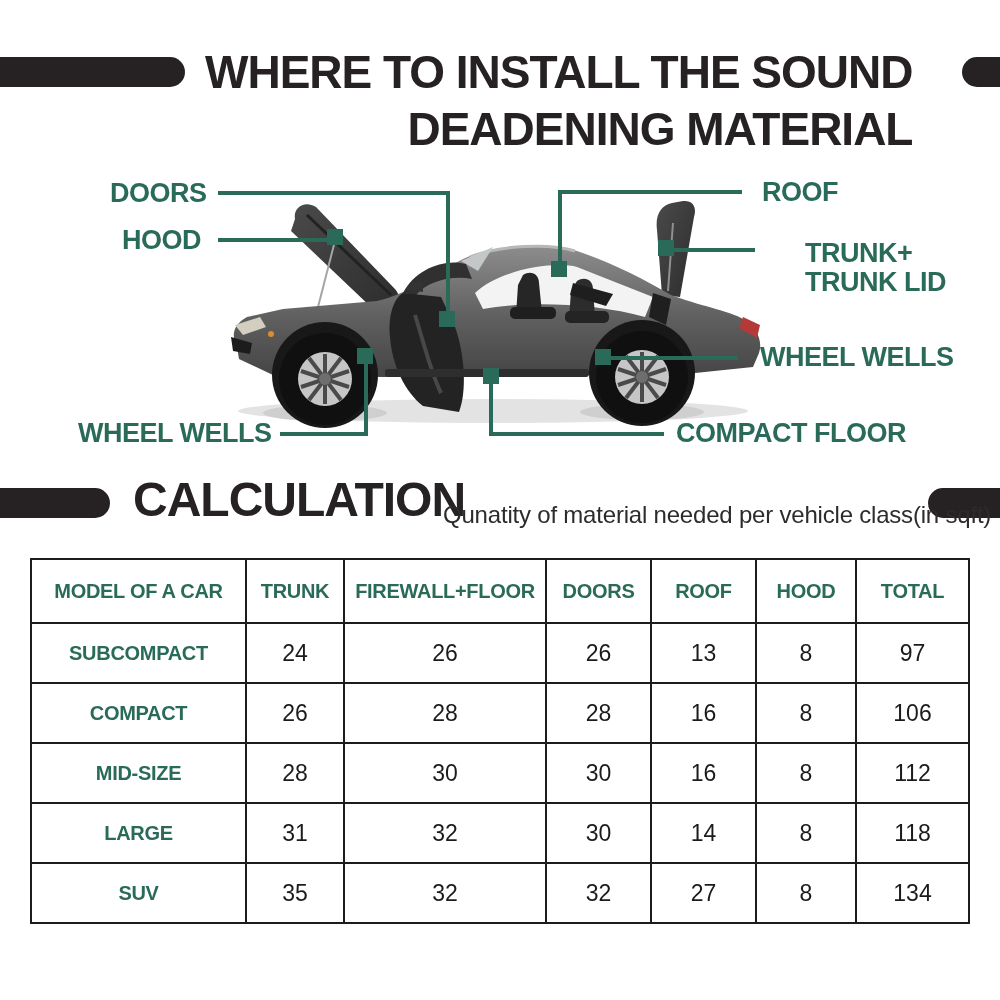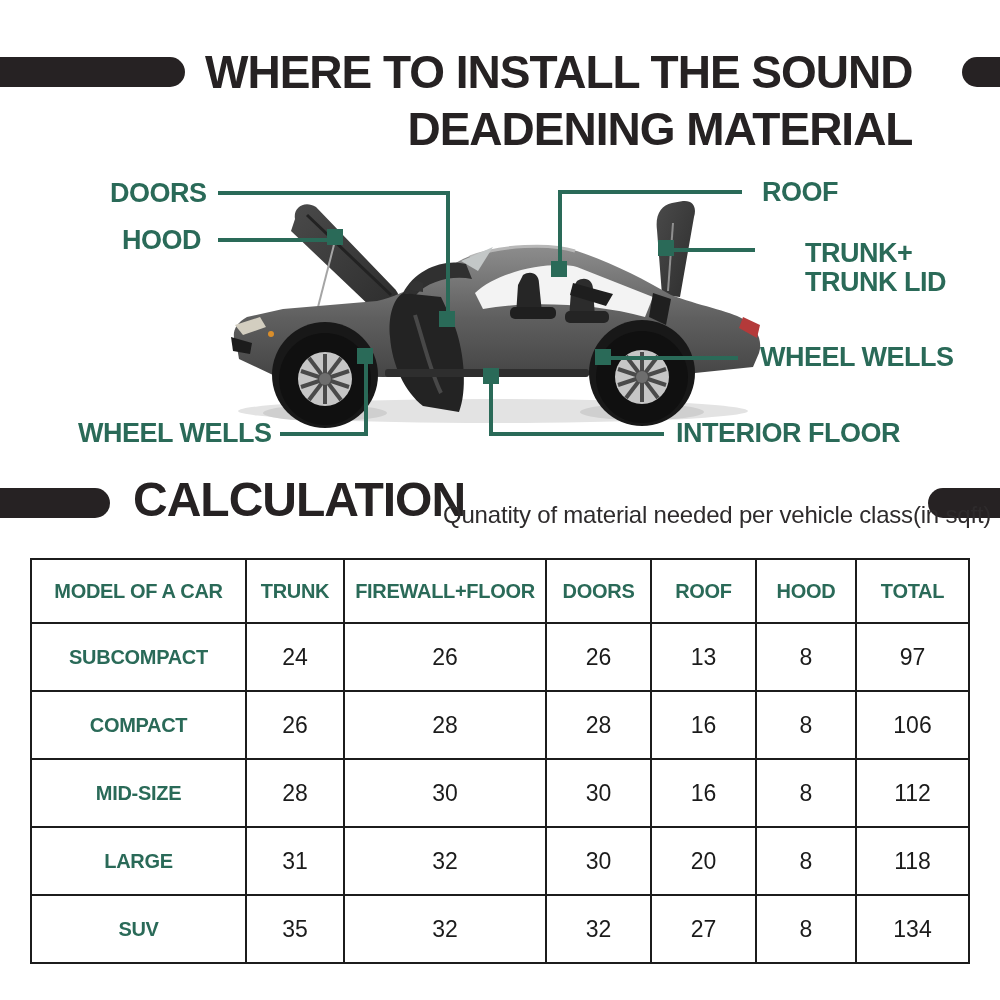--- a/index.html
+++ b/index.html
@@ -37,21 +37,21 @@
   .calc-sub{position:absolute;left:443px;top:501px;color:#2e2b2c;
     font-size:24px;letter-spacing:-0.2px;}
 
   
   table.calc{position:absolute;left:30px;top:558px;width:938px;
     border-collapse:collapse;table-layout:fixed;border-radius:30px;}
   table.calc th, table.calc td{border:2px solid var(--tbl-border);
     text-align:center;vertical-align:middle;background:#fff;}
   table.calc th{height:64px;color:var(--teal);font-size:20px;
     font-weight:bold;letter-spacing:-0.3px;}
-  table.calc td{height:68px;color:var(--num);font-size:23px;font-weight:400;}
+  table.calc td{height:60px;color:var(--num);font-size:23px;font-weight:400;}
   table.calc td.model{color:var(--teal);font-size:20px;font-weight:bold;
     letter-spacing:-0.3px;}
 
   .car-svg{position:absolute;left:225px;top:195px;width:550px;height:240px;}
 </style>
 </head>
 <body>
 
 <div class="stage">
 
@@ -181,21 +181,21 @@
 
   <div class="callout" style="left:110px;top:179px;">DOORS</div>
   <div class="callout" style="left:122px;top:226px;">HOOD</div>
   <div class="callout" style="left:762px;top:178px;">ROOF</div>
   <div class="callout" style="left:773px;top:239px;margin-left:32px;">
     <div>TRUNK+</div>
     <div>TRUNK LID</div>
   </div>
   <div class="callout" style="left:760px;top:343px;">WHEEL WELLS</div>
   <div class="callout" style="left:78px;top:419px;">WHEEL WELLS</div>
-  <div class="callout" style="left:676px;top:419px;">INTERIOR FLOOR</div>
+  <div class="callout" style="left:676px;top:419px;">COMPACT FLOOR</div>
 
   <div class="bar cap-right" style="left:0;top:488px;width:110px;"></div>
   <div class="bar cap-left" style="left:928px;top:488px;width:72px;"></div>
   <div class="calc-title">CALCULATION</div>
   <div class="calc-sub">Qunatity of material needed per vehicle class(in sqft)</div>
 
   <table class="calc">
     <colgroup>
       <col style="width:215px">
         <col style="width:98px">
@@ -242,21 +242,21 @@
         <td>30</td>
         <td>16</td>
         <td>8</td>
         <td>112</td>
       </tr>
       <tr>
         <td class="model">LARGE</td>
         <td>31</td>
         <td>32</td>
         <td>30</td>
-        <td>20</td>
+        <td>14</td>
         <td>8</td>
         <td>118</td>
       </tr>
       <tr>
         <td class="model">SUV</td>
         <td>35</td>
         <td>32</td>
         <td>32</td>
         <td>27</td>
         <td>8</td>

